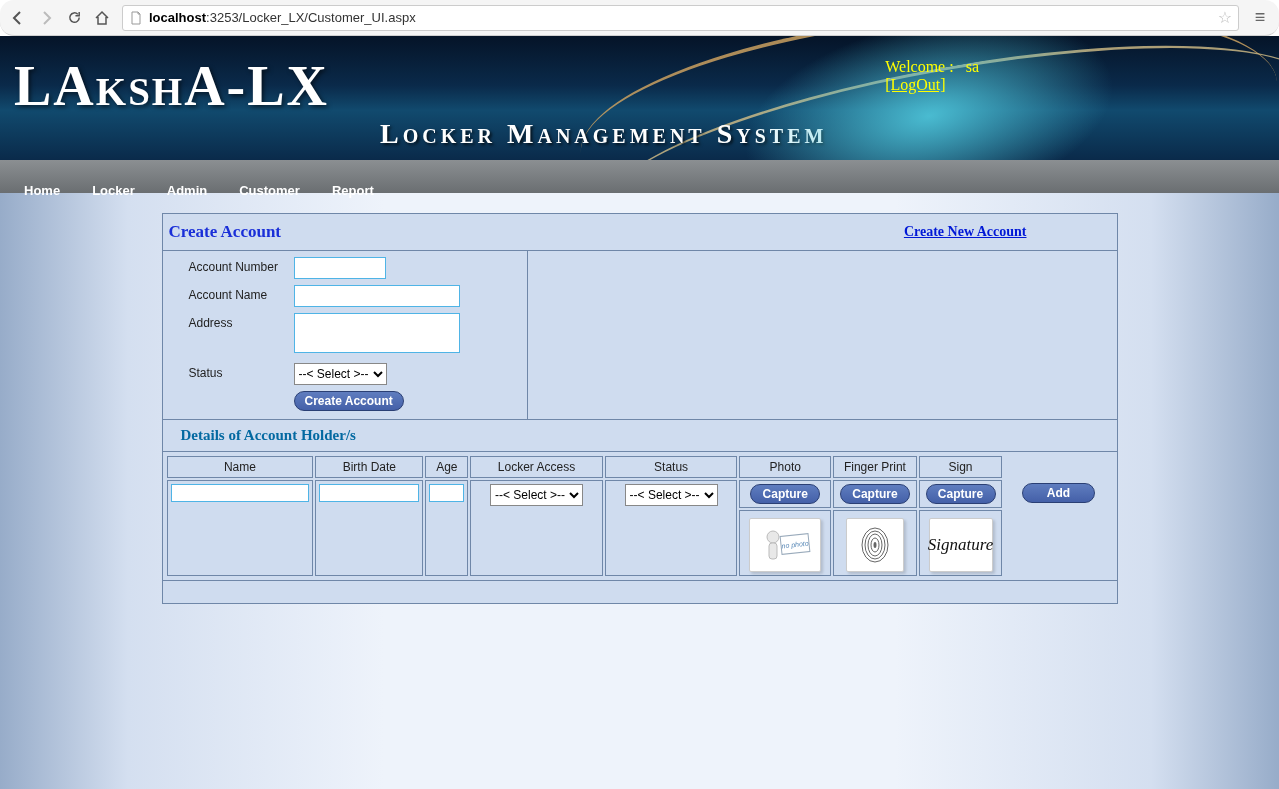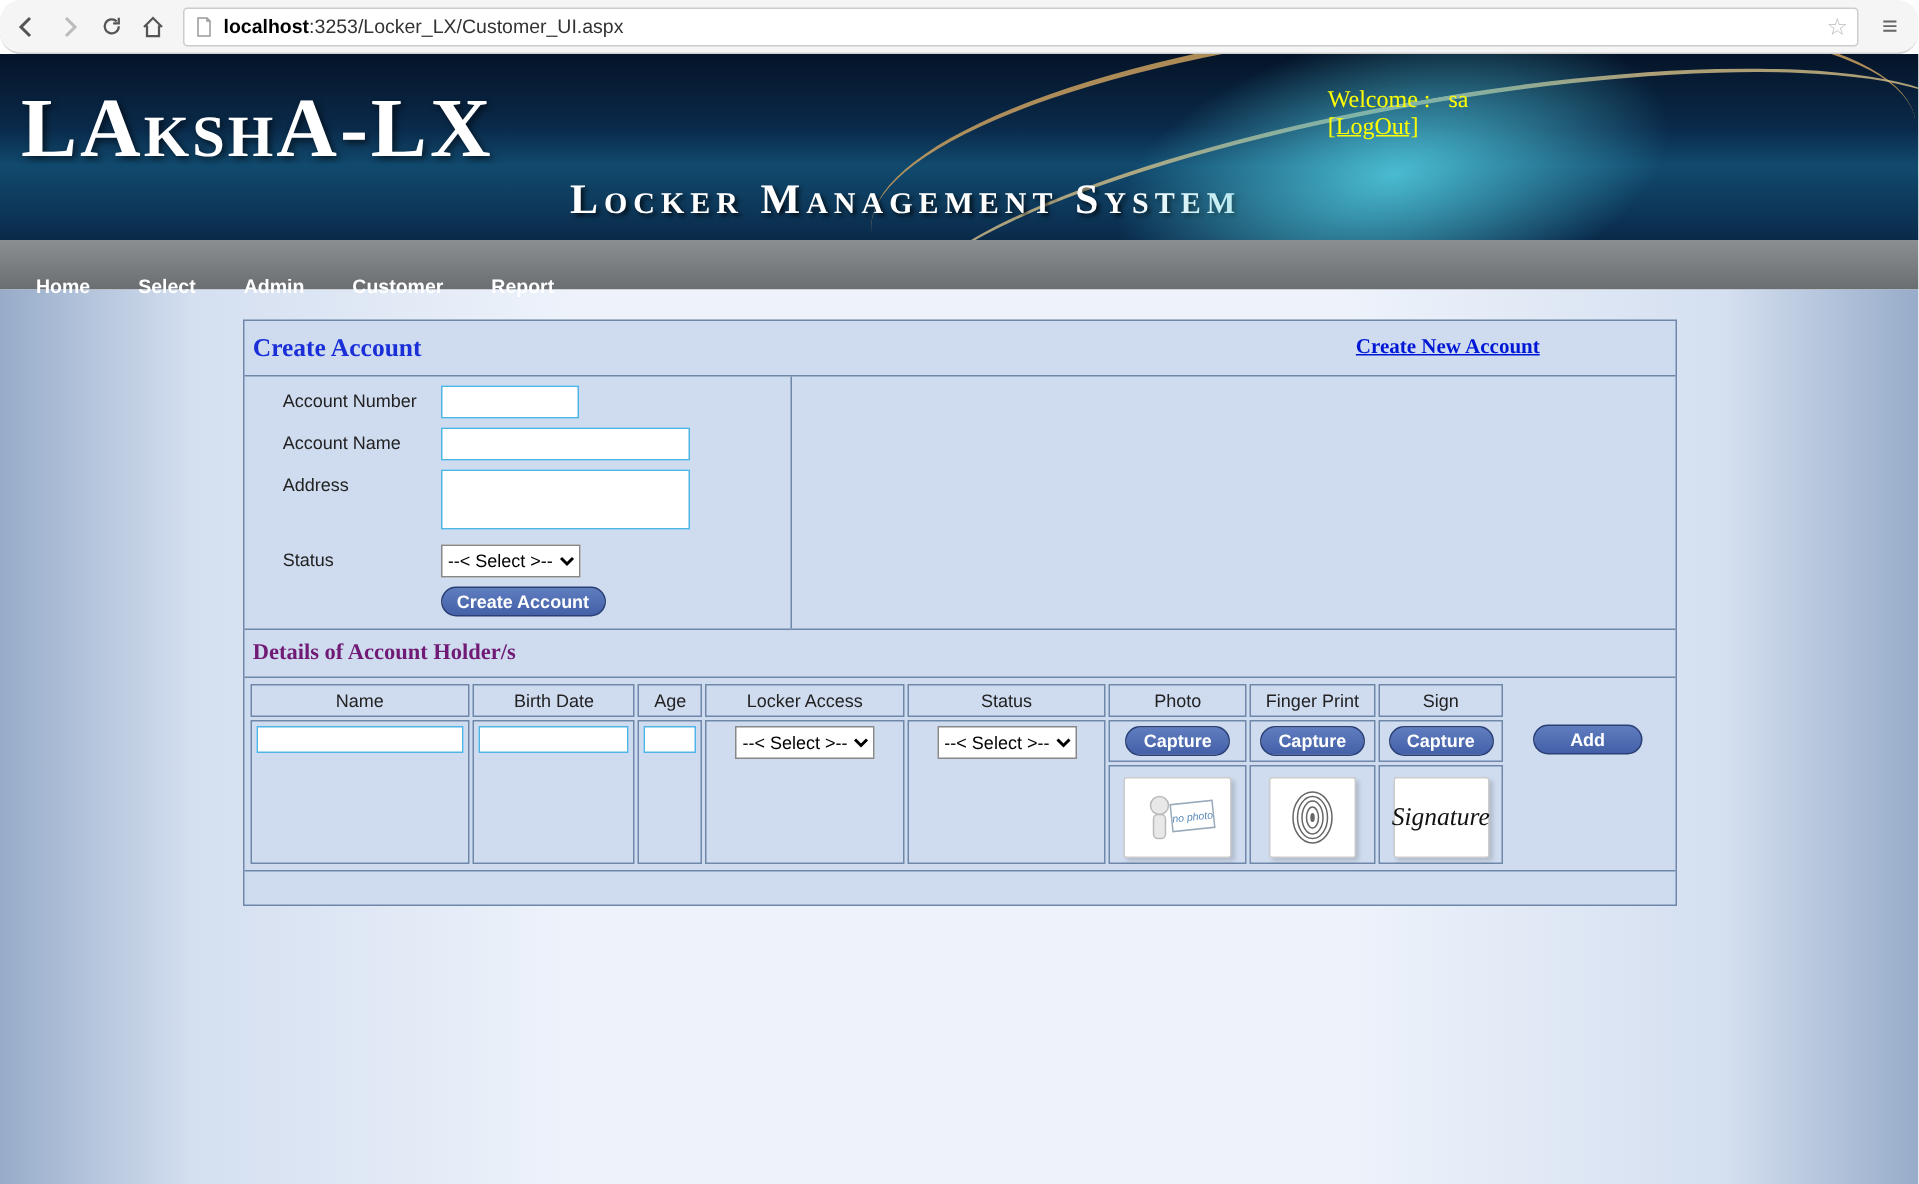--- a/index.html
+++ b/index.html
@@ -33,21 +33,21 @@
 .panel-head .title{color:#1a2fd8;font-weight:700;font-size:17px;font-family:"Times New Roman",serif;}
 .panel-head .link{margin-left:auto;margin-right:84px;color:#0018d6;font-weight:700;text-decoration:underline;font-family:"Times New Roman",serif;font-size:14px;cursor:pointer;}
 .form-area{display:flex;}
 .form-left{width:352px;border-right:1px solid #6f87a8;padding:6px 6px 8px;}
 .form-row{display:flex;align-items:flex-start;margin-bottom:6px;}
 .form-row label{width:105px;font-size:12px;color:#222;padding-top:3px;margin-left:20px;}
 .form-row input[type=text]{border:1px solid #4fb4e6;height:18px;padding:1px 3px;font-size:12px;}
 .form-row textarea{border:1px solid #4fb4e6;height:34px;padding:2px 3px;font-size:12px;resize:none;}
 .form-row select{border:1px solid #888;height:22px;font-size:12px;background:#fff;}
 .btn{background:linear-gradient(to bottom,#5f7dbf 0%,#4460a8 100%);color:#fff;border:1px solid #2a3f74;border-radius:10px;padding:2px 10px;font-size:12px;font-weight:700;cursor:pointer;}
-.section-head{border-top:1px solid #6f87a8;border-bottom:1px solid #6f87a8;padding:7px 6px;color:#701a75;font-weight:700;font-size:15px;font-family:"Times New Roman",serif;}
+.section-head{border-top:1px solid #6f87a8;border-bottom:1px solid #6f87a8;padding:7px 18px;color:#0369a1;font-weight:700;font-size:15px;font-family:"Times New Roman",serif;}
 .grid-wrap{padding:2px;}
 table.grid{border-collapse:separate;border-spacing:2px;width:100%;}
 table.grid th{background:#cfdcef;border:1px solid #6f87a8;font-size:12px;font-weight:400;color:#222;padding:3px 4px;text-align:center;}
 table.grid td{border:1px solid #6f87a8;background:#cfdcef;padding:3px;text-align:center;vertical-align:top;}
 table.grid input[type=text]{width:100%;box-sizing:border-box;border:1px solid #4fb4e6;height:18px;padding:1px 3px;font-size:12px;}
 table.grid select{border:1px solid #888;height:22px;font-size:12px;background:#fff;}
 .cap-btn{background:linear-gradient(to bottom,#5f7dbf 0%,#4460a8 100%);color:#fff;border:1px solid #2a3f74;border-radius:10px;padding:2px 10px;font-size:12px;font-weight:700;cursor:pointer;width:70px;}
 .add-btn{background:linear-gradient(to bottom,#5f7dbf 0%,#4460a8 100%);color:#fff;border:1px solid #2a3f74;border-radius:10px;padding:2px 24px;font-size:12px;font-weight:700;cursor:pointer;}
 .thumb{width:70px;height:52px;background:#fff;border:1px solid #ccc;border-radius:2px;display:inline-flex;align-items:center;justify-content:center;margin-top:4px;box-shadow:2px 2px 3px rgba(0,0,0,0.15);}
 .thumb.sig{font-family:"Brush Script MT","Segoe Script",cursive;font-style:italic;font-size:17px;color:#111;}
@@ -99,21 +99,21 @@
   <div class="subtitle">Locker Management System</div>
   <div class="welcome">
     <span>Welcome :</span>&nbsp;&nbsp;
     <span>sa</span><br>
     <span class="logout">[LogOut]</span>
   </div>
 </div>
 
 <div class="menubar">
   <div class="mi">Home</div>
-  <div class="mi">Select</div>
+  <div class="mi">Locker</div>
   <div class="mi">Admin</div>
   <div class="mi">Customer</div>
   <div class="mi">Report</div>
 </div>
 
 <div class="page">
   <div class="panel">
     <div class="panel-head">
       <span class="title">Create Account</span>
       <span class="link">Create New Account</span>

